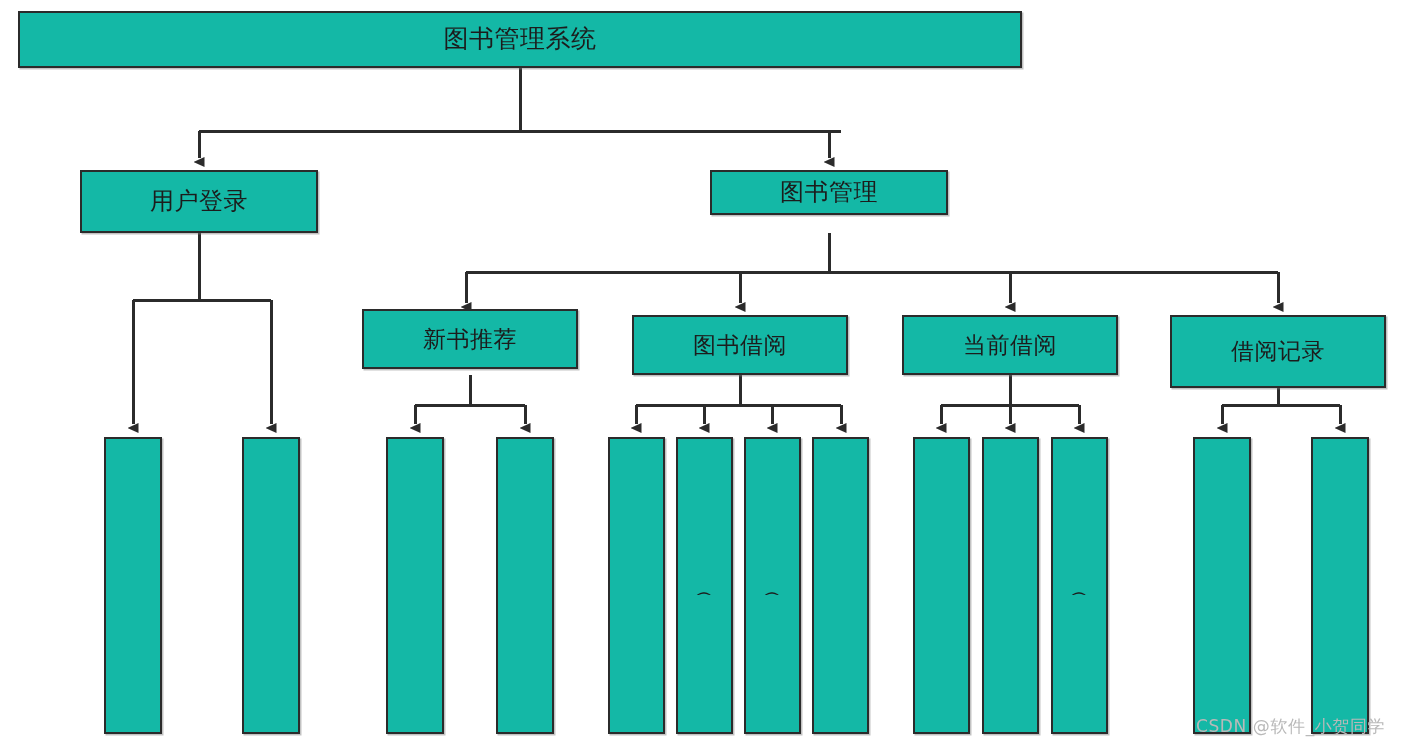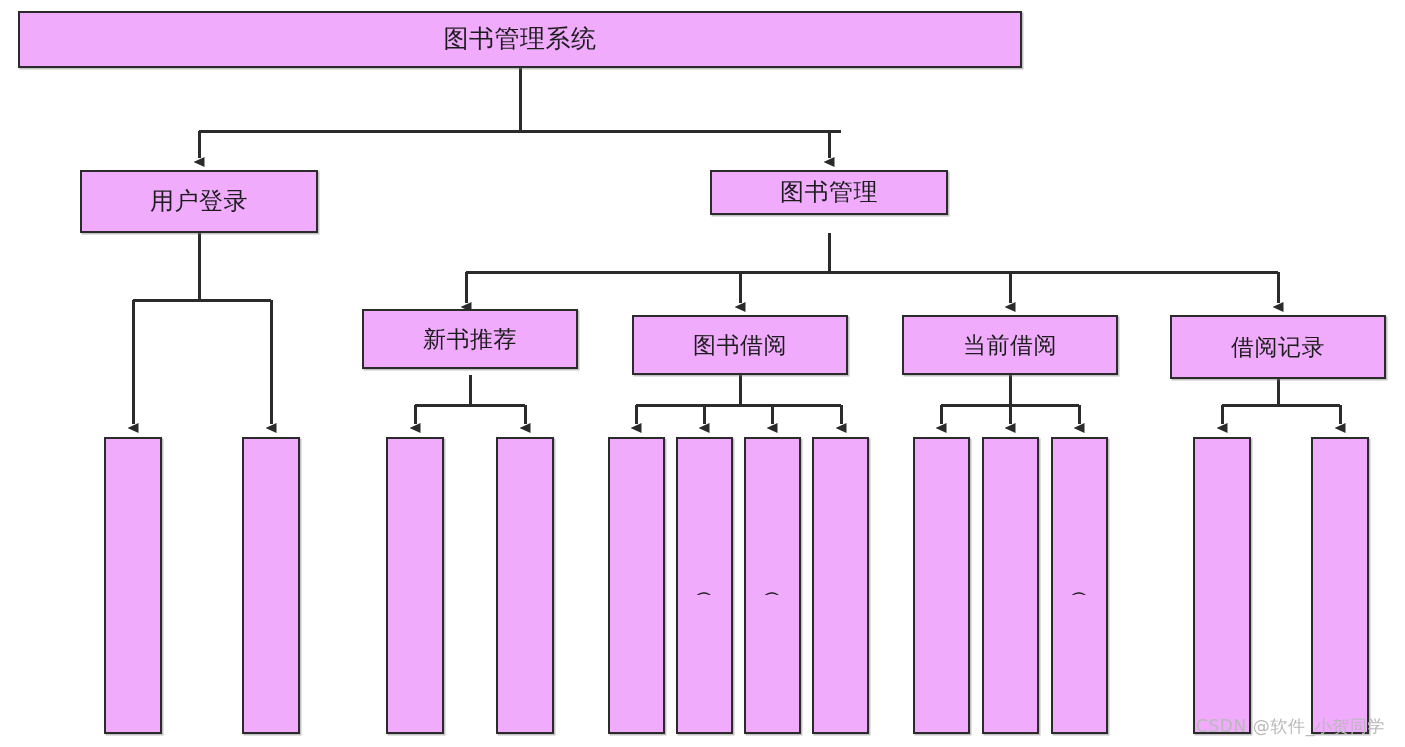--- a/index.html
+++ b/index.html
@@ -20,21 +20,21 @@
     left: 0;
     top: 0;
     width: 1405px;
     height: 747px;
     pointer-events: none;
   }
   .node {
     position: absolute;
     box-sizing: border-box;
     border: 2.5px solid #2b2b2b;
-    background: #f0abfc;
+    background: #14b8a6;
     display: flex;
     align-items: center;
     justify-content: center;
     color: #1c1c1c;
     box-shadow: 1.5px 1.5px 0 rgba(120,120,120,0.45);
   }
   .node .label {
     display: block;
     text-align: center;
     line-height: 1.15;
@@ -133,21 +133,21 @@
 
   <div class="node node-l3" style="left:362px; top:309px; width:216px; height:60px;">
     <span class="label">新书推荐</span>
   </div>
   <div class="node node-l3" style="left:902px; top:315px; width:216px; height:60px;">
     <span class="label">当前借阅</span>
   </div>
   <div class="node node-l3" style="left:632px; top:315px; width:216px; height:60px;">
     <span class="label">图书借阅</span>
   </div>
-  <div class="node node-l3" style="left:1170px; top:315px; width:216px; height:64px;">
+  <div class="node node-l3" style="left:1170px; top:315px; width:216px; height:73px;">
     <span class="label">借阅记录</span>
   </div>
 
   <div class="node node-leaf" style="left:104px; top:437px; width:58px; height:297px;">
     <span class="label">用户登录</span>
   </div>
   <div class="node node-leaf" style="left:242px; top:437px; width:58px; height:297px;">
     <span class="label">注销登录</span>
   </div>
 

